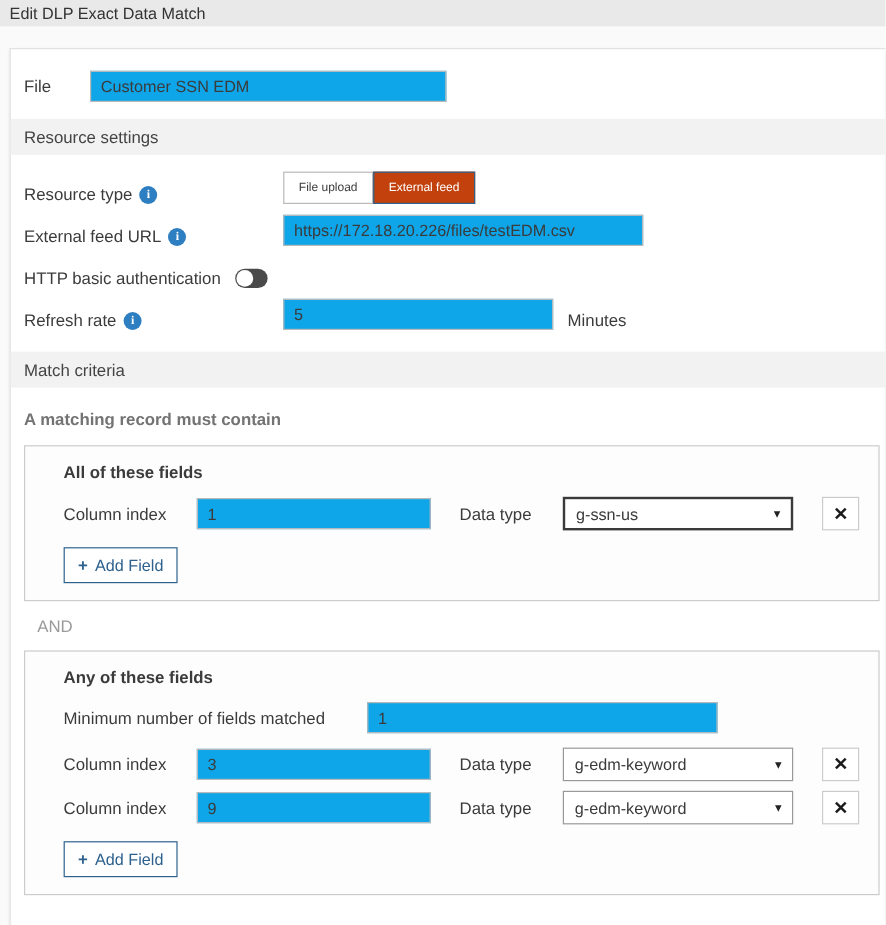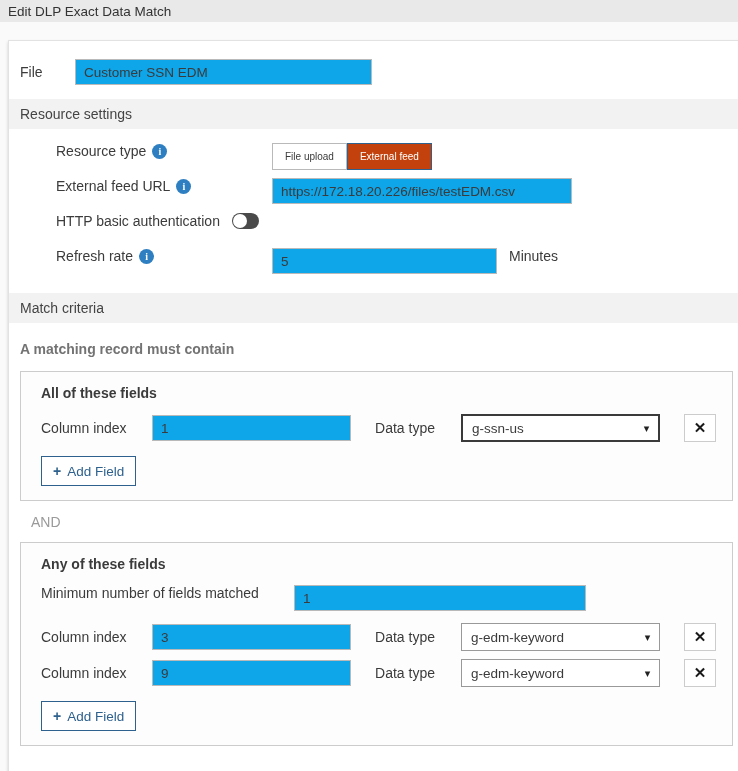--- a/index.html
+++ b/index.html
@@ -50,24 +50,23 @@
   .name-input { width: 297px; }
   .section-header {
     background: #f2f2f2;
     padding: 7px 0 7px 11px;
     font-size: 14px;
     color: #444;
   }
   .section-body { padding: 14px 0 10px 11px; }
   .form-row {
     display: flex;
-    align-items: flex-start;
+    align-items: flex-end;
     margin-bottom: 8px;
     min-height: 27px;
-    margin-left: 36px;
   }
   .form-label {
     width: 216px;
     display: flex;
     align-items: center;
     gap: 6px;
     flex-shrink: 0;
   }
   .form-label.inline { width: auto; margin-right: 12px; }
   .info-icon {
@@ -119,21 +118,21 @@
     left: 1px; top: 1px;
     width: 14px; height: 14px;
     background: #fff;
     border-radius: 50%;
   }
   .intro { font-weight: bold; color: #737373; margin: 4px 0 14px 0; }
   .group-box {
     border: 1px solid #ccc;
     background: #fdfdfd;
     margin-right: 5px;
-    padding: 13px 16px 14px 20px;
+    padding: 13px 16px 14px 32px;
   }
   .group-title { font-weight: bold; margin-bottom: 13px; }
   .field-row { display: flex; align-items: center; margin-bottom: 8px; }
   .flabel { width: 111px; flex-shrink: 0; }
   .col-input { width: 200px; }
   .type-label { margin-left: 24px; width: 86px; flex-shrink: 0; }
   .select-box {
     width: 200px; height: 28px;
     border: 1px solid #999;
     background: #fff;
@@ -172,21 +171,21 @@
     align-items: center;
     gap: 6px;
     font-family: "Liberation Sans", sans-serif;
   }
   .add-btn .plus { font-weight: bold; font-size: 14px; }
   .and-label {
     color: #9a9a9a;
     margin: 13px 0 12px 11px;
     font-size: 14px;
   }
-  .min-row { display: flex; align-items: flex-start; margin-bottom: 12px; }
+  .min-row { display: flex; align-items: center; margin-bottom: 12px; }
   .min-label { width: 253px; flex-shrink: 0; }
   .min-input { width: 292px; }
 </style>
 </head>
 <body>
 
 <div class="titlebar">
   <span>Edit DLP Exact Data Match</span>
 </div>
 

